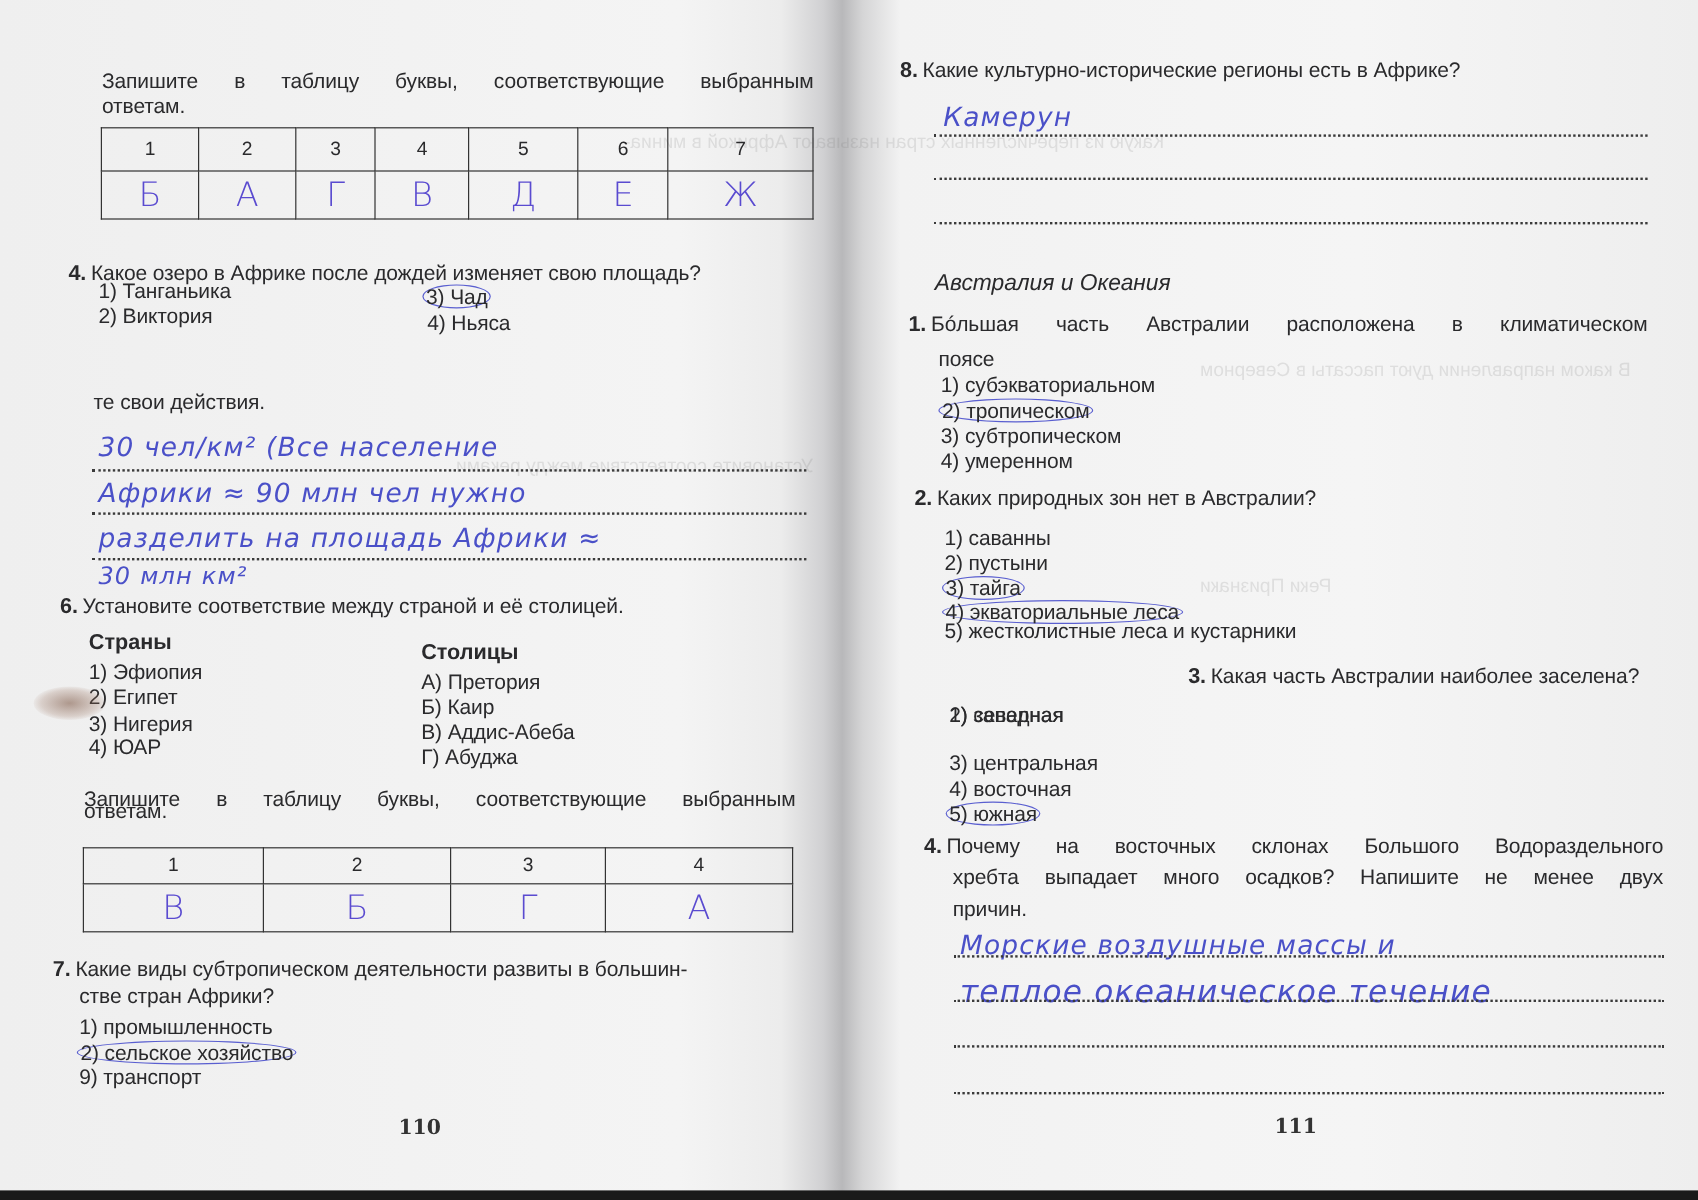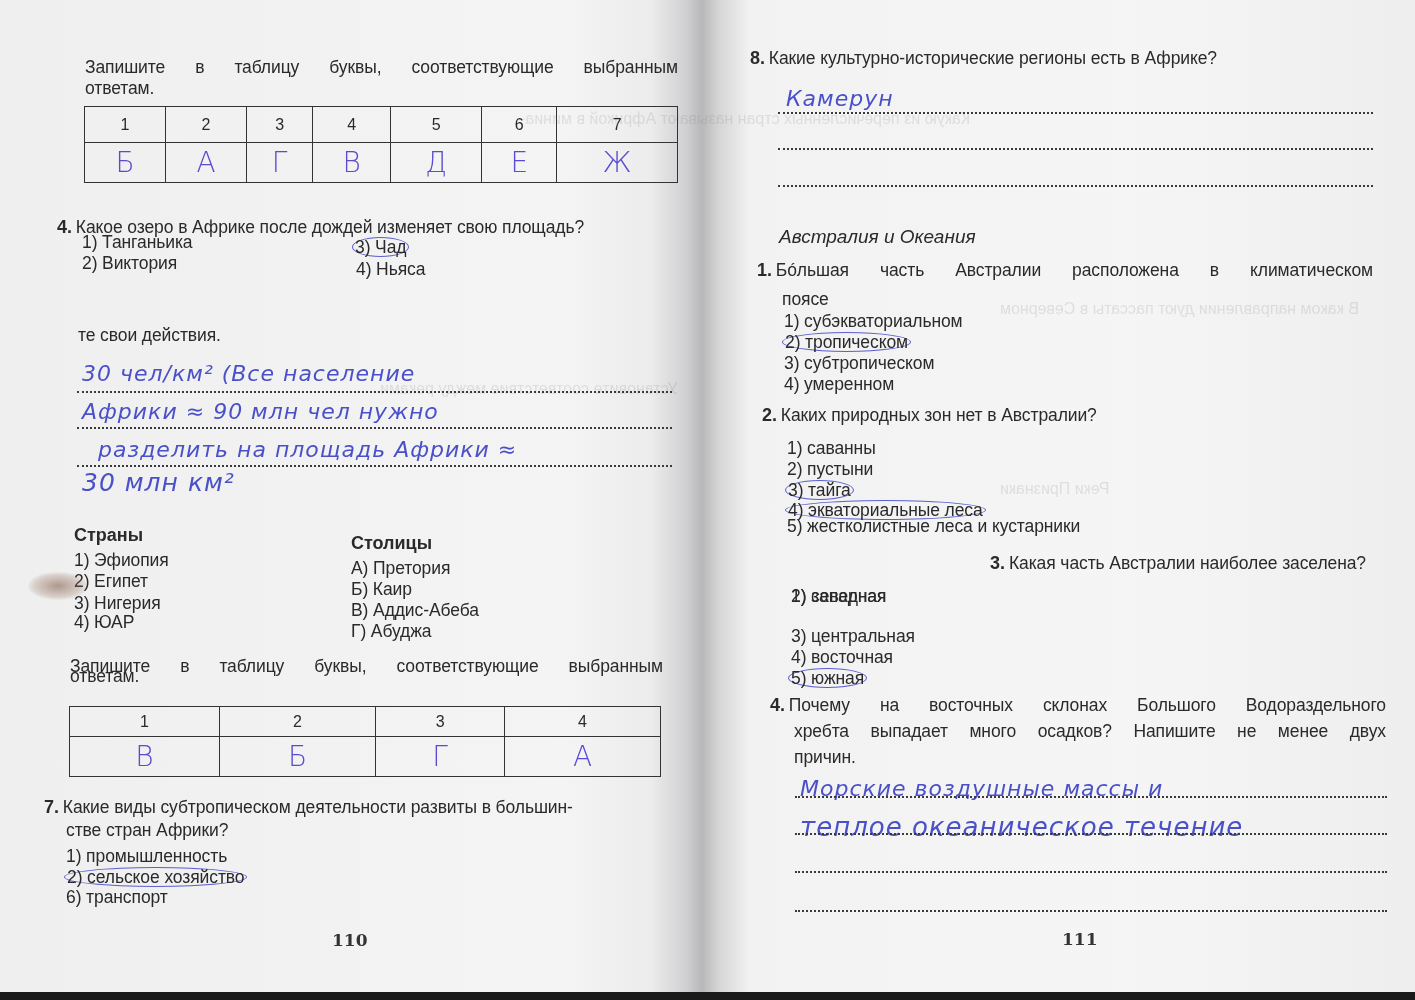--- a/index.html
+++ b/index.html
@@ -82,23 +82,26 @@
   <div class="abs txt" style="left:356px; top:237px;"><span class="circle"><span>3) Чад</span></span></div>
   <div class="abs txt" style="left:356px; top:259px;"><span>4) Ньяса</span></div>
 
   <div class="abs txt" style="left:78px; top:325px; margin-top:0;">те свои действия.</div>
 
   <div class="dotline" style="left:77px; top:391px; width:595px;"></div>
   <div class="dotline" style="left:77px; top:427px; width:595px;"></div>
   <div class="dotline" style="left:77px; top:465px; width:595px;"></div>
   <div class="abs hand" style="left:82px; top:361px;">30 чел/км² (Все население</div>
   <div class="abs hand" style="left:82px; top:399px;">Африки ≈ 90 млн чел нужно</div>
-  <div class="abs hand" style="left:82px; top:437px;margin-left:16px;">разделить на площадь Африки ≈</div>
-  <div class="abs hand" style="left:82px; top:468px; font-size:25px;">30 млн км²</div>
+  <div class="abs hand" style="left:82px; top:437px;">разделить на площадь Африки ≈</div>
+  <div class="abs hand" style="left:82px; top:468px; font-size:20px;">30 млн км²</div>
 
+  <div class="abs txt" style="left:50px; top:495px; width:630px;">
+    <span class="qnum">6.</span><span>Установите соответствие между страной и её столицей.</span>
+  </div>
   <div class="abs hdr" style="left:74px; top:525px;">Страны</div>
   <div class="abs txt" style="left:74px; top:550px;">1) Эфиопия</div>
   <div class="abs txt" style="left:74px; top:571px;">2) Египет</div>
   <div class="abs txt" style="left:74px; top:593px;">3) Нигерия</div>
   <div class="abs txt" style="left:74px; top:612px;">4) ЮАР</div>
   <div class="stain"></div>
 
   <div class="abs hdr" style="left:351px; top:533px;">Столицы</div>
   <div class="abs txt" style="left:351px; top:558px;">А) Претория</div>
   <div class="abs txt" style="left:351px; top:579px;">Б) Каир</div>
@@ -124,21 +127,21 @@
     </tr>
   </tbody>
     </table>
 
   <div class="abs txt" style="left:44px; top:797px; width:640px;">
     <span class="qnum">7.</span><span>Какие виды субтропическом деятельности развиты в большин-</span>
   </div>
   <div class="abs txt" style="left:66px; top:820px;">стве стран Африки?</div>
   <div class="abs txt" style="left:66px; top:846px;"><span>1) промышленность</span></div>
   <div class="abs txt" style="left:66px; top:867px;"><span class="circle" style="margin-left:-2px;"><span>2) сельское хозяйство</span></span></div>
-  <div class="abs txt" style="left:66px; top:887px;"><span>6) транспорт</span></div>
+  <div class="abs txt" style="left:66px; top:887px;"><span>9) транспорт</span></div>
 
   <div class="abs pnum" style="left:332px; top:930px;">110</div>
 </div>
 
 <div class="page page-right">
 
   <div class="abs txt" style="left:30px; top:48px; width:620px;">
     <span class="qnum">8.</span><span>Какие культурно-исторические регионы есть в Африке?</span>
   </div>
   <div class="abs hand" style="left:66px; top:86px; font-size:22px;">Камерун</div>

